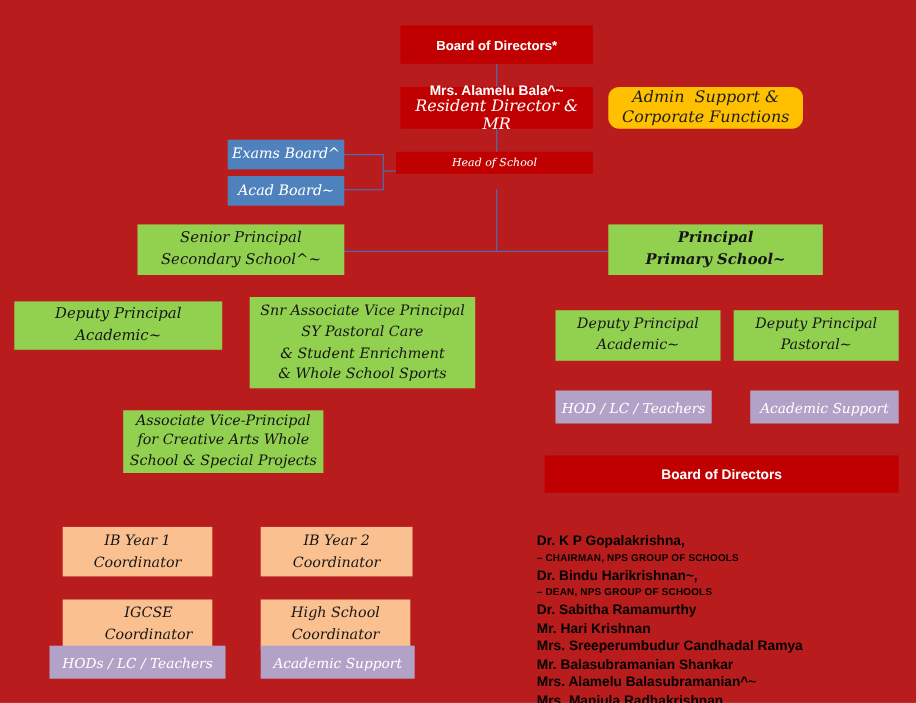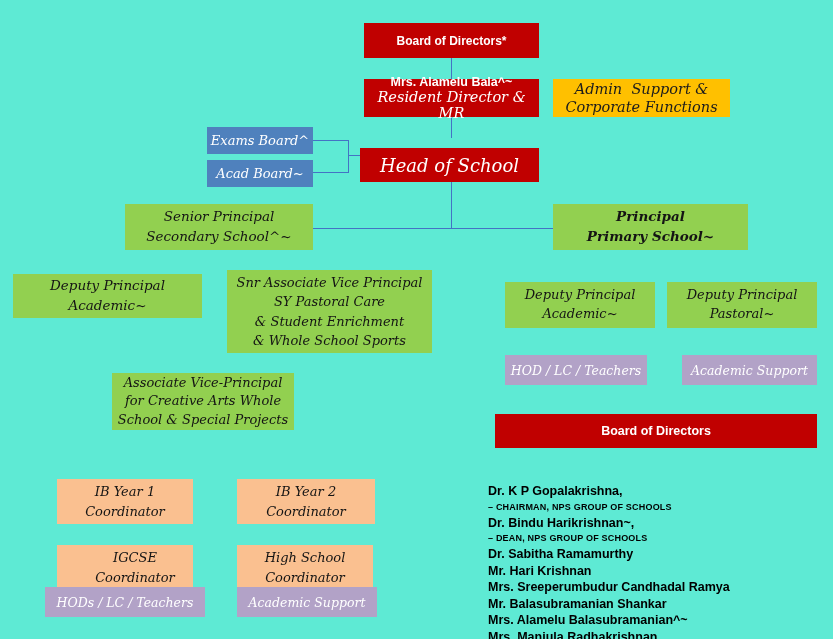--- a/index.html
+++ b/index.html
@@ -1,46 +1,46 @@
 <!DOCTYPE html>
 <html><head>
 <meta charset="utf-8">
 <style>
   html,body { margin:0; padding:0; background:#ffffff; }
   .canvas {
-    position:relative; width:833px; height:639px; background:#5eead4;
+    position:relative; width:833px; height:639px; background:#b91c1c;
     font-family:"Liberation Sans", sans-serif; overflow:hidden;
   }
   .box {
     position:absolute; display:flex; flex-direction:column;
     justify-content:center; align-items:center; text-align:center;
     box-sizing:border-box;
   }
   .ln { display:block; white-space:pre-wrap; }
   .serif-it { font-family:"DejaVu Serif", serif; font-style:italic; }
   .sans-bold { font-family:"Liberation Sans", sans-serif; font-weight:bold; }
 
   .red    { background:#C00000; color:#ffffff; }
-  .gold   { background:#FFC000; color:#1c1c1c; }
+  .gold   { background:#FFC000; color:#1c1c1c;border-radius:10px; }
   .blue   { background:#4F81BD; color:#ffffff; }
   .green  { background:#92D050; color:#141414; }
   .orange { background:#FAC090; color:#141414;margin-top:32px; }
   .purple { background:#B2A2C7; color:#ffffff; }
 
   .line { position:absolute; background:#4472C4; }
 
   
   #b-board    { left:364px; top:23px;  width:175px; height:35px; font-size:12px; }
   #b-resident { left:364px; top:79px;  width:175px; height:38px; }
   #b-resident .l1 { font-size:12.5px; }
   #b-resident .l2 { font-size:14.5px; }
   #b-admin    { left:553px; top:79px;  width:177px; height:38px; font-size:14.5px; line-height:1.25; }
   #b-exams    { left:207px; top:127px; width:106px; height:27px; font-size:13px; }
   #b-acad     { left:207px; top:160px; width:106px; height:27px; font-size:13px; }
-  #b-head     { left:360px; top:148px; width:179px; height:34px; font-size:18px; }
+  #b-head     { left:360px; top:138px; width:179px; height:20px; font-size:10px; }
   #b-senior   { left:125px; top:204px; width:188px; height:46px; font-size:13.5px; line-height:1.45; }
   #b-principal{ left:553px; top:204px; width:195px; height:46px; font-size:13.5px; line-height:1.45;font-weight:bold; }
   #b-dep-acad-sec { left:13px;  top:274px; width:189px; height:44px; font-size:13.5px; line-height:1.45; }
   #b-snr-avp  { left:227px; top:270px; width:205px; height:83px; font-size:13px; line-height:1.5; }
   #b-avp      { left:112px; top:373px; width:182px; height:57px; font-size:13px; line-height:1.4; }
   #b-ib1      { left:57px;  top:447px; width:136px; height:45px; font-size:13px; line-height:1.5; }
   #b-ib2      { left:237px; top:447px; width:138px; height:45px; font-size:13px; line-height:1.5; }
   #b-igcse    { left:57px;  top:513px; width:136px; height:45px; font-size:13px; line-height:1.5;padding-left:20px; }
   #b-hs       { left:237px; top:513px; width:136px; height:45px; font-size:13px; line-height:1.5; }
   #b-hods-sec { left:45px;  top:587px; width:160px; height:30px; font-size:12.5px; }

